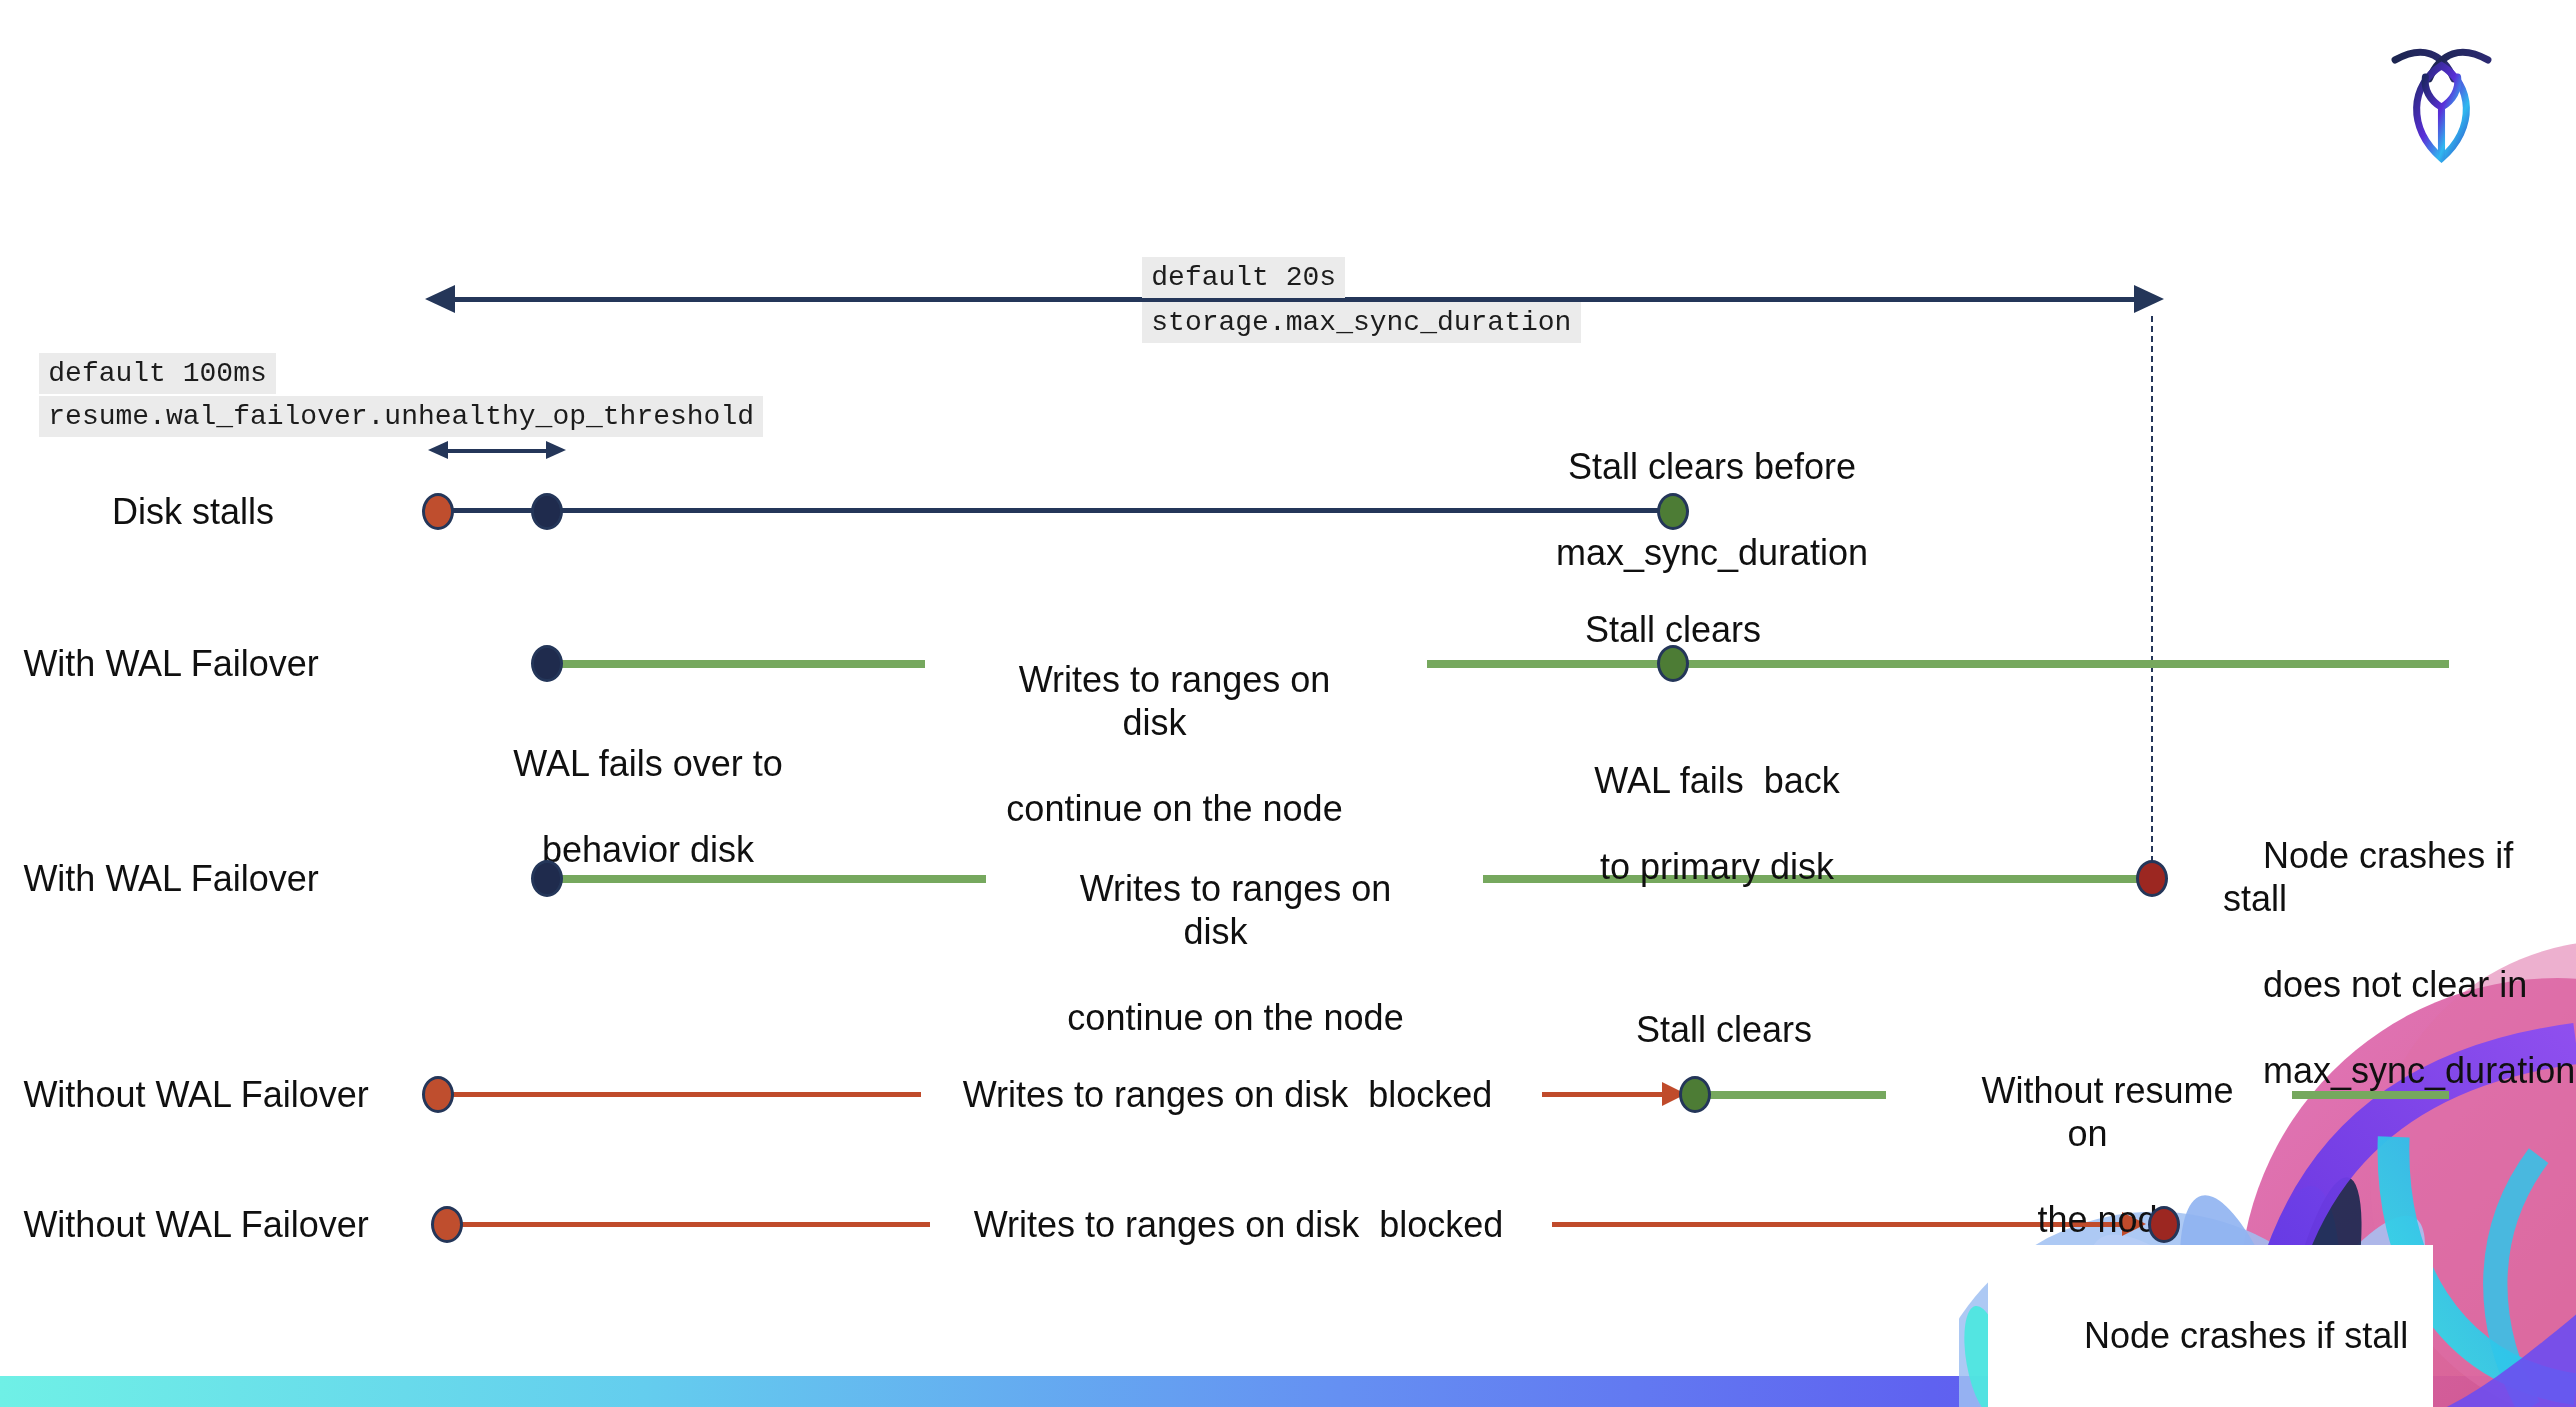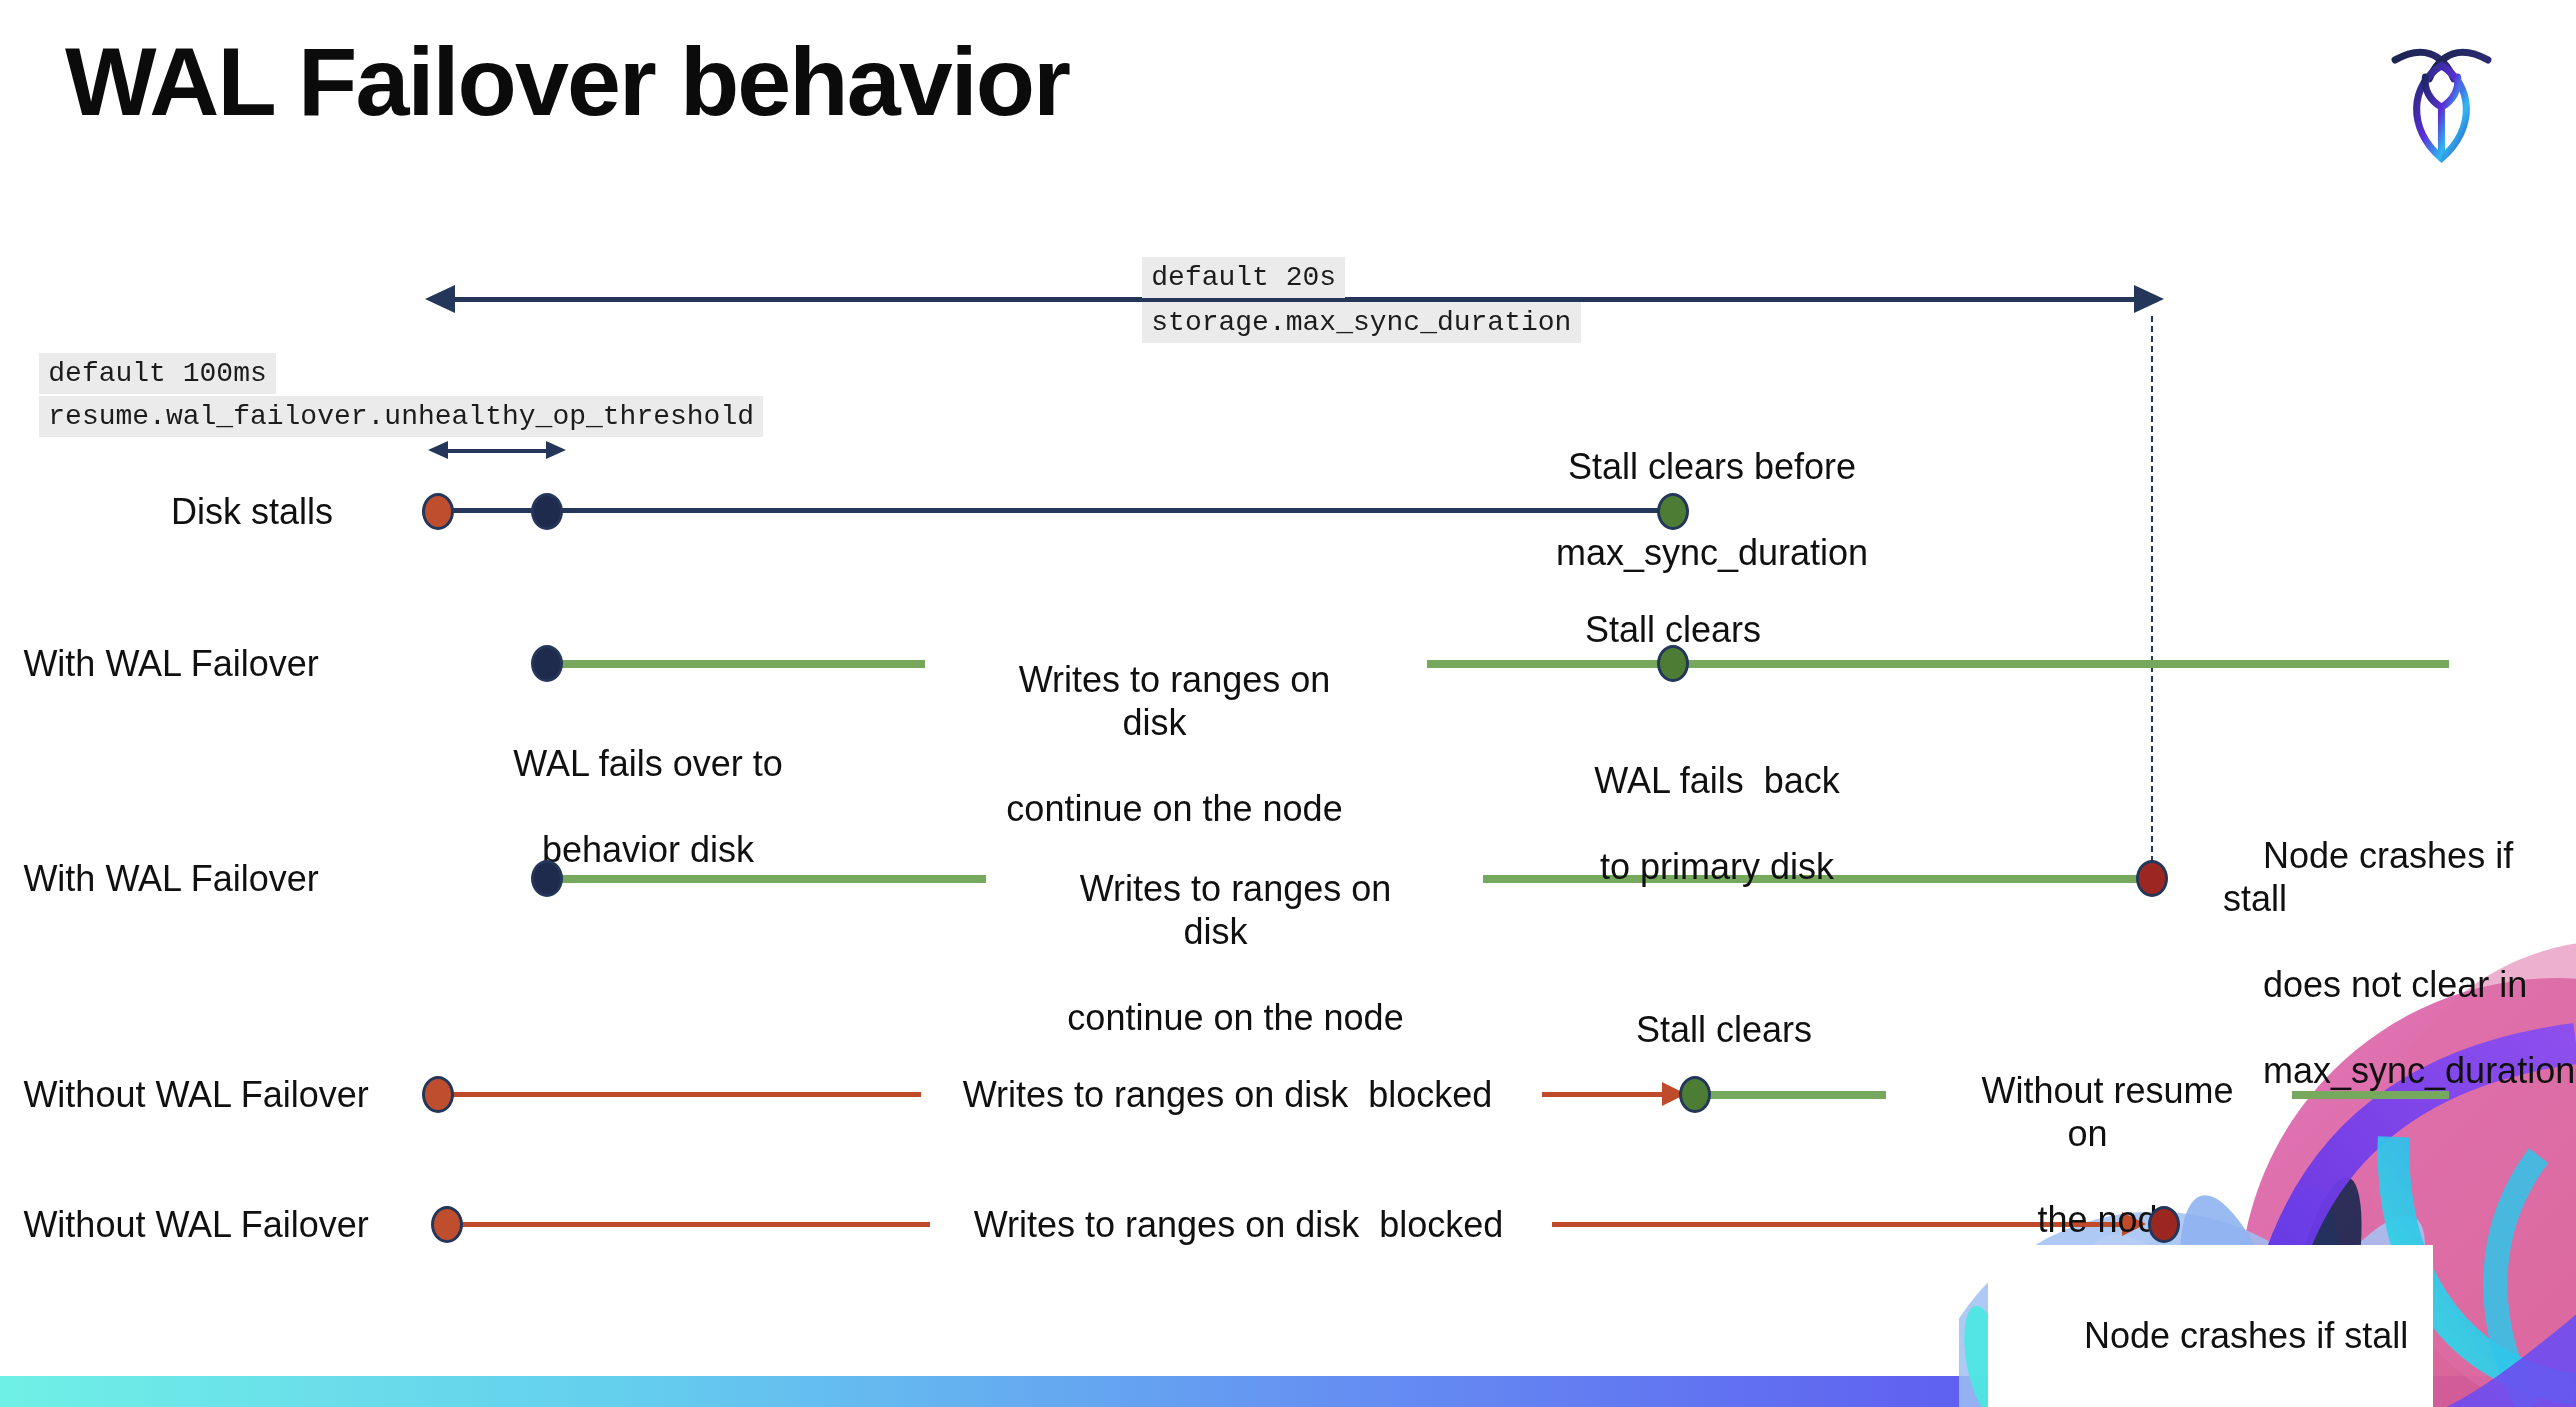--- a/index.html
+++ b/index.html
@@ -51,21 +51,20 @@
   .crash-box{
     left:1988px;top:1245px;width:445px;height:163px;background:#ffffff;z-index:3;
     box-sizing:border-box;padding:26px 0 0 36px;
   }
 </style>
 </head>
 <body>
 
 <div class="slide">
 
-  <div class="abs title">WAL Failover behavior</div>
 
   <svg class="abs logo" width="105" height="123" viewBox="0 0 110 130">
     <defs>
       <linearGradient id="lgBody" x1="0" y1="0" x2="1" y2="1">
         <stop offset="0" stop-color="#1e2766"></stop>
         <stop offset="0.45" stop-color="#5a2fd8"></stop>
         <stop offset="0.72" stop-color="#2fb9f0"></stop>
         <stop offset="1" stop-color="#3444c4"></stop>
       </linearGradient>
       <linearGradient id="lgAnt" x1="0" y1="0" x2="1" y2="0">
@@ -92,21 +91,21 @@
   <div class="abs dashed-v" style="left:2151px;top:316px;height:546px;"></div>
 
   <div class="abs mono" style="left:39px;top:353px;">default 100ms</div>
   <div class="abs mono" style="left:39px;top:396px;">resume.wal_failover.unhealthy_op_threshold</div>
   <div class="abs" style="left:428px;top:441px;width:138px;height:20.6px;z-index:4;">
     <div class="abs tri left-navy sm" style="left:0;top:0;"></div>
     <div class="abs navy-line" style="left:17px;top:7.5px;width:105px;"></div>
     <div class="abs tri right-navy sm" style="right:0;top:0;"></div>
   </div>
 
-  <div class="abs rowlabel" style="left:112px;top:490px;width:280px;text-align:center;">Disk stalls</div>
+  <div class="abs rowlabel" style="left:112px;top:490px;width:280px;text-align:left;">Disk stalls</div>
   <div class="abs navy-line" style="left:438px;top:508px;width:1235px;"></div>
   <div class="abs dot red" style="left:422px;top:493px;"></div>
   <div class="abs dot navy" style="left:531px;top:493px;"></div>
   <div class="abs dot green" style="left:1657px;top:493px;"></div>
   <div class="abs txt center" style="left:1505px;top:402px;width:374px;">
     <span>Stall clears before</span><br>
     <span>max_sync_duration</span>
   </div>
 
   <div class="abs rowlabel" style="left:23.4px;top:642px;">With WAL Failover</div>

